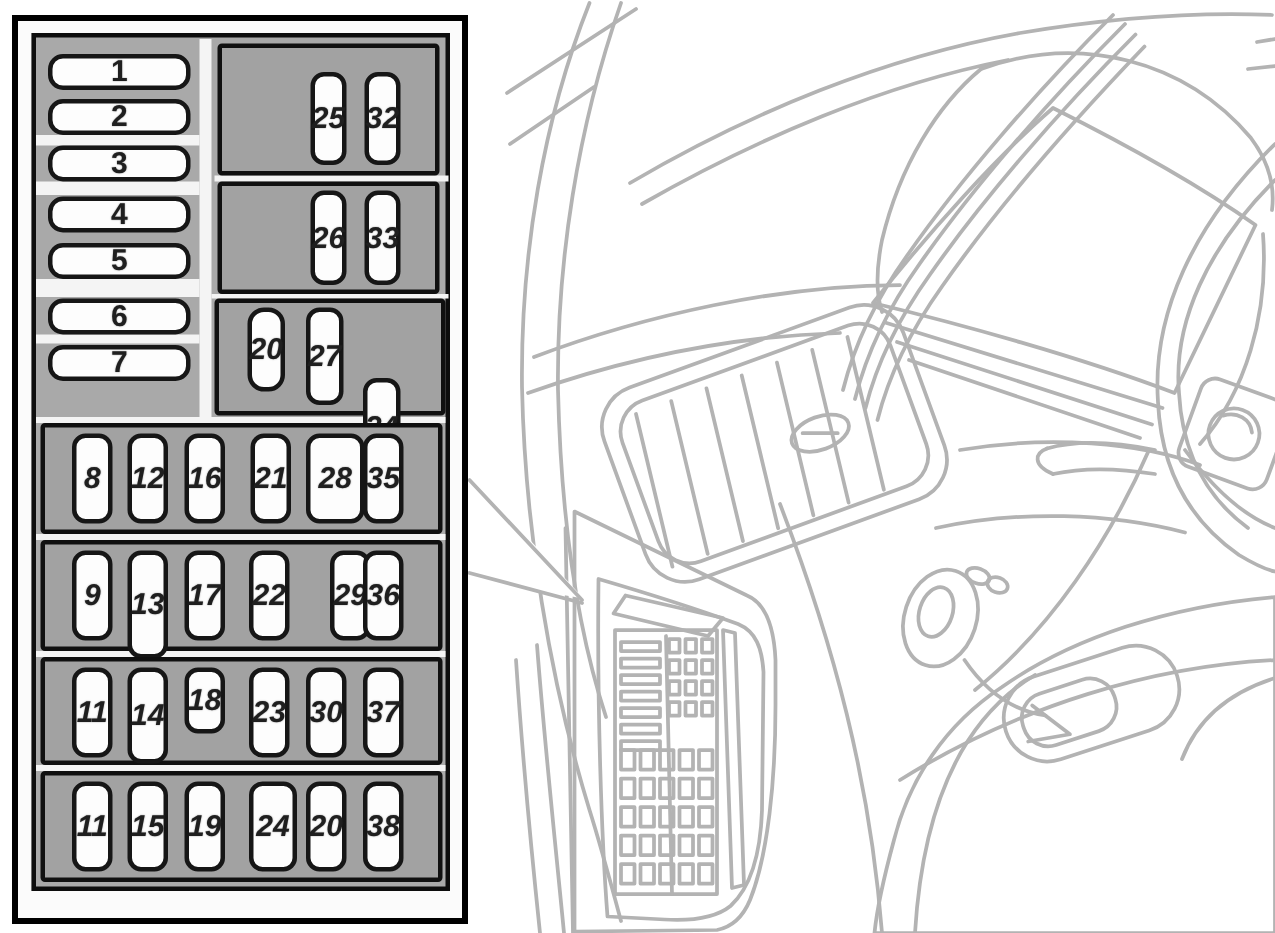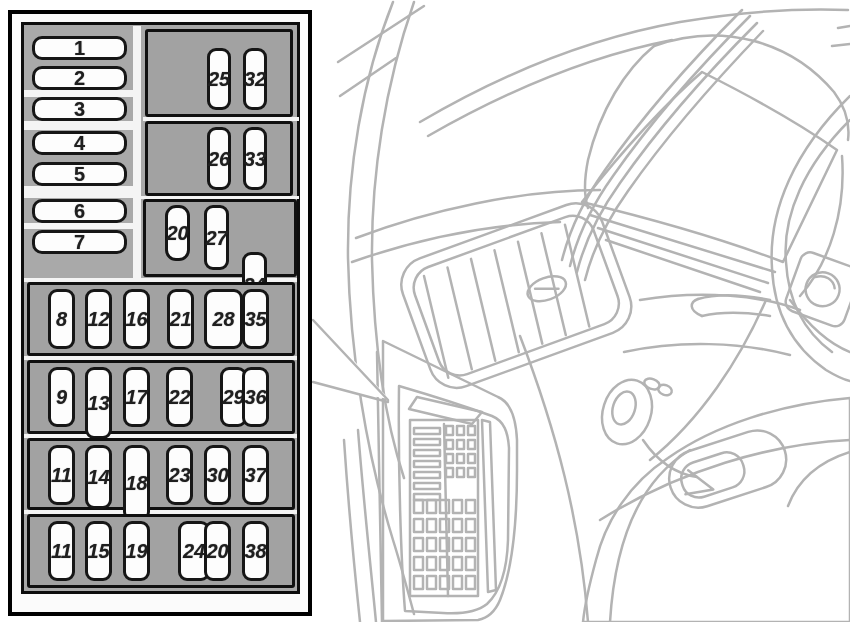--- a/index.html
+++ b/index.html
@@ -282,21 +282,21 @@
         <div class="fuse v" style="left: 218px; top: 342px; width: 27px; height: 60px;">
           <span>36</span>
         </div>
         <div class="fusebox" style="left: 3px; top: 413px; width: 268px; height: 72px;"></div>
         <div class="fuse v" style="left: 24px; top: 420px; width: 27px; height: 60px;">
           <span>11</span>
         </div>
         <div class="fuse v" style="left: 61px; top: 420px; width: 27px; height: 64px;">
           <span>14</span>
         </div>
-        <div class="fuse v" style="left: 99px; top: 420px; width: 27px; height: 76px; text-align: right;">
+        <div class="fuse v" style="left: 99px; top: 420px; width: 27px; height: 44px; text-align: right;">
           <span>18</span>
         </div>
         <div class="fuse v" style="left: 142px; top: 420px; width: 27px; height: 60px;">
           <span>23</span>
         </div>
         <div class="fuse v" style="left: 180px; top: 420px; width: 27px; height: 60px;">
           <span>30</span>
         </div>
         <div class="fuse v" style="left: 218px; top: 420px; width: 27px; height: 60px;">
           <span>37</span>
@@ -304,21 +304,21 @@
         <div class="fusebox" style="left: 3px; top: 489px; width: 268px; height: 74px;"></div>
         <div class="fuse v" style="left: 24px; top: 496px; width: 27px; height: 60px;">
           <span>11</span>
         </div>
         <div class="fuse v" style="left: 61px; top: 496px; width: 27px; height: 60px; align-items: center;">
           <span>15</span>
         </div>
         <div class="fuse v" style="left: 99px; top: 496px; width: 27px; height: 60px;">
           <span>19</span>
         </div>
-        <div class="fuse v" style="left: 142px; top: 496px; width: 32px; height: 60px; margin-left: 12px;">
+        <div class="fuse v" style="left: 142px; top: 496px; width: 32px; height: 60px;">
           <span>24</span>
         </div>
         <div class="fuse v" style="left: 180px; top: 496px; width: 27px; height: 60px;">
           <span>20</span>
         </div>
         <div class="fuse v" style="left: 218px; top: 496px; width: 27px; height: 60px;">
           <span>38</span>
         </div>
       </div>
 </div>

